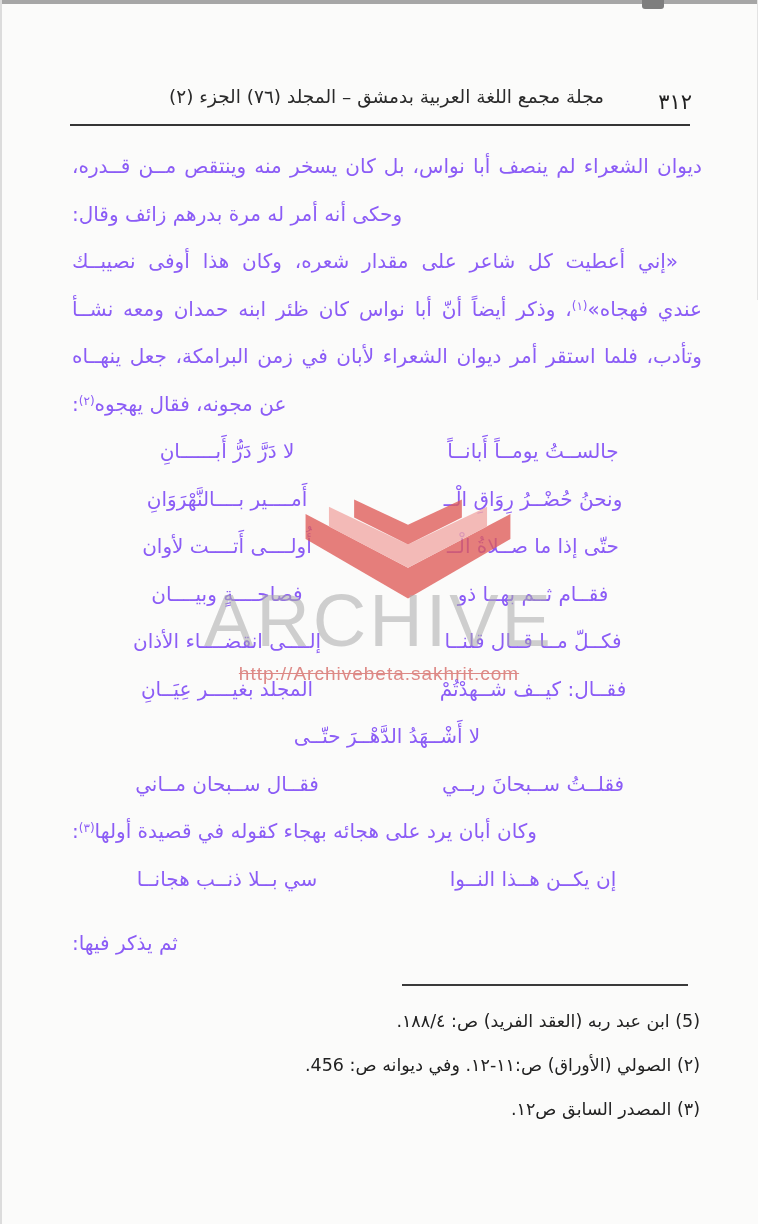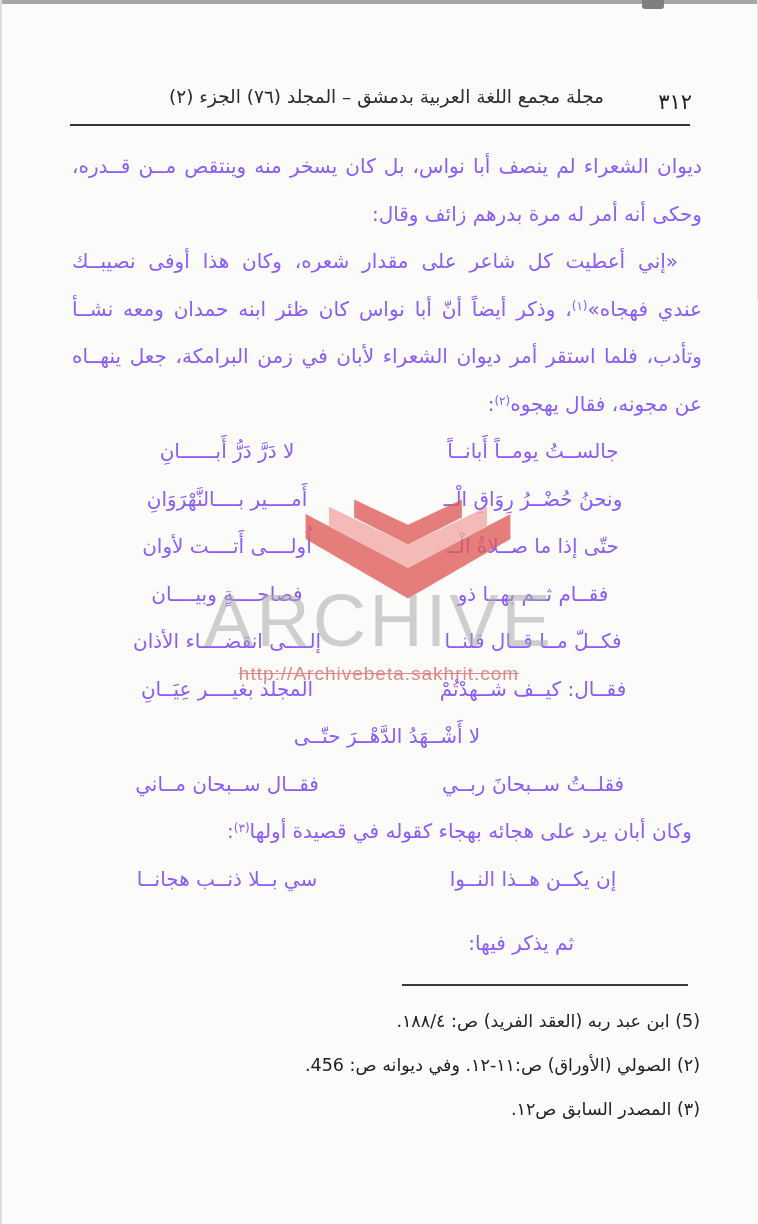--- a/index.html
+++ b/index.html
@@ -30,21 +30,21 @@
     position:absolute;right:6px;top:6px;
     font-size:21px;color:#222;
   }
   .header-rule{position:absolute;top:124px;right:68px;left:70px;height:2px;background:#353535;}
 
   
   .body-col{
     position:absolute;top:143px;right:56px;left:72px;
     font-size:20px;line-height:47.5px;color:#8b5cf6;
   }
-  .line{white-space:nowrap;text-align:right;}
+  .line{white-space:nowrap;text-align:left;}
   .line.justify{white-space:normal;text-align:justify;text-align-last:justify;}
   .indent1{padding-right:24px;}
   .indent-small{padding-right:10px;}
   sup.fnmark{font-size:12px;line-height:0;vertical-align:6px;letter-spacing:0;}
 
   
   .verse{
     display:flex;direction:rtl;justify-content:center;
     gap:42px;line-height:47.5px;white-space:nowrap;
   }

